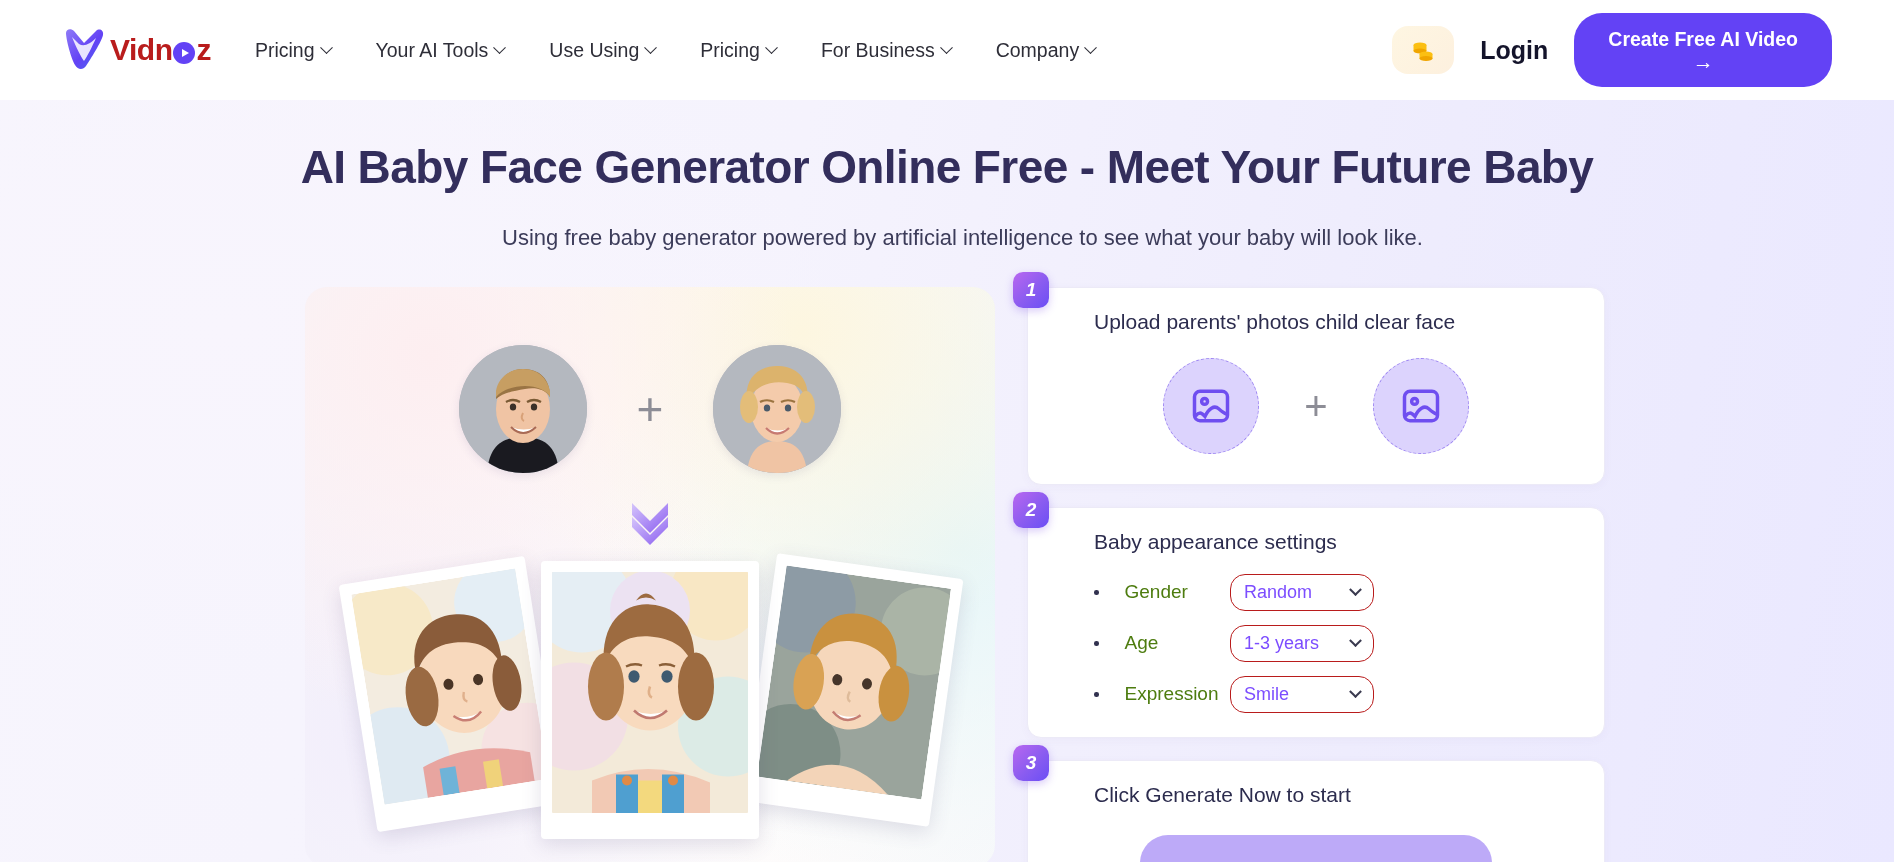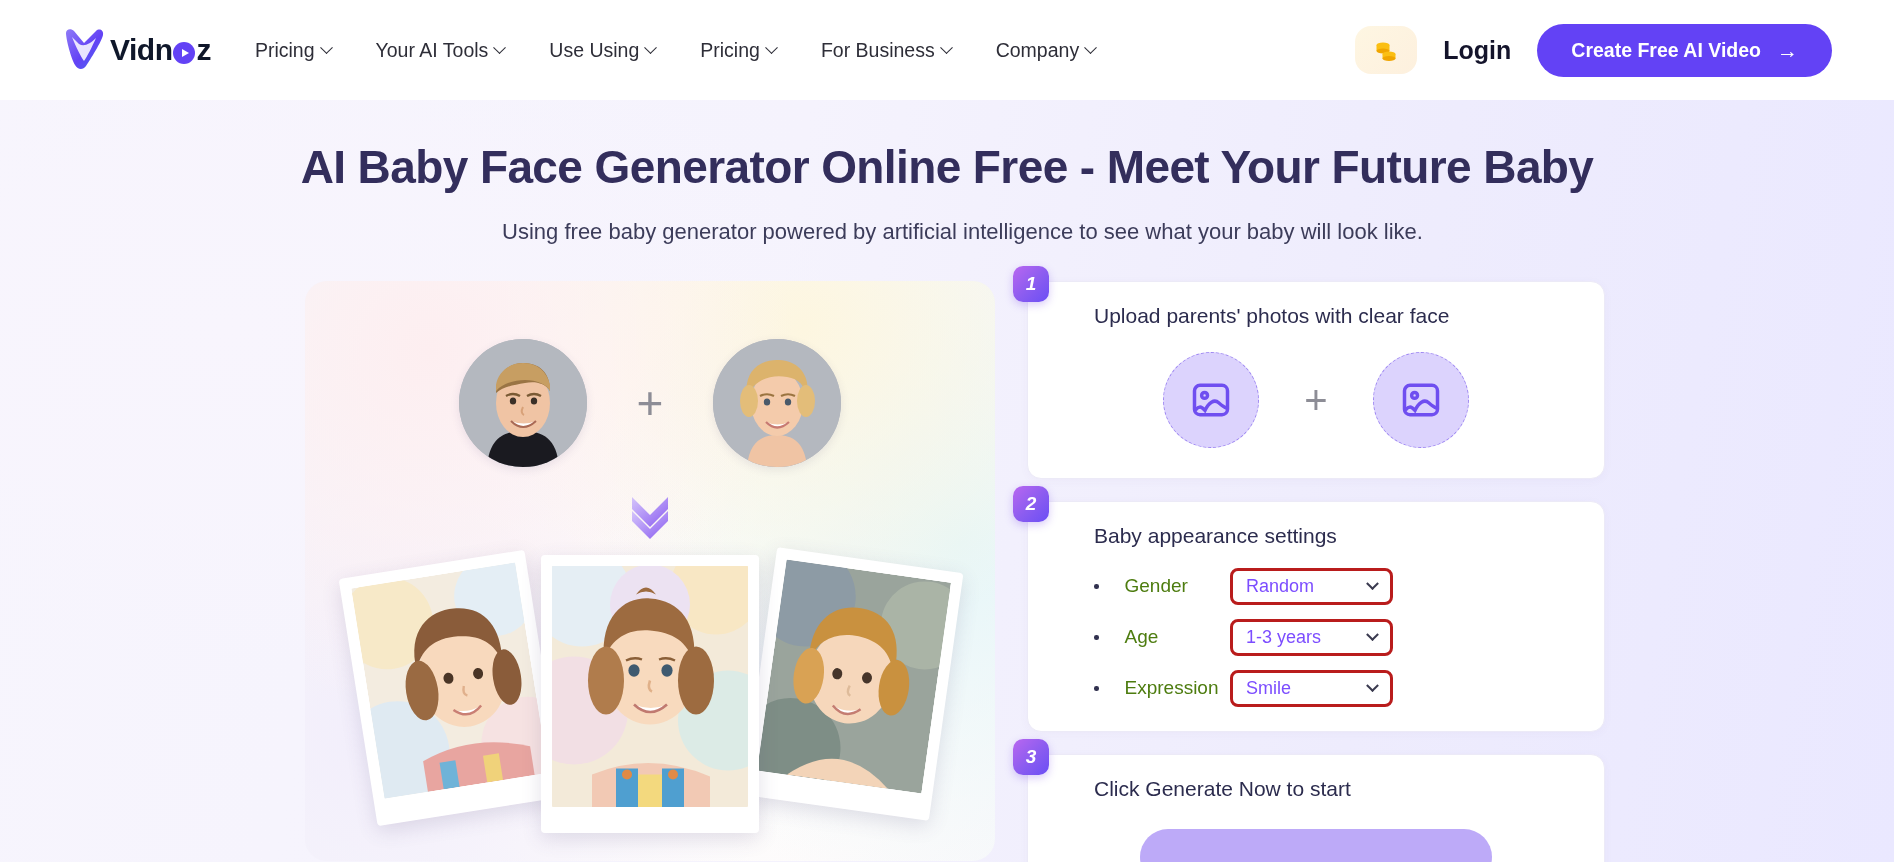--- a/index.html
+++ b/index.html
@@ -36,21 +36,21 @@
     align-items: center;
     gap: 4px;
     margin-right: 44px;
     cursor: pointer;
   }
   .logo-mark { width: 44px; height: 46px; display:block; }
   .logo-text {
     font-size: 30px;
     font-weight: 700;
     letter-spacing: -0.5px;
-    color: #0f172a;
+    color: #b91c1c;
     display: flex;
     align-items: center;
   }
   .logo-o {
     display: inline-flex;
     align-items: center;
     justify-content: center;
     width: 22px; height: 22px;
     border-radius: 50%;
     background: #6342f5;
@@ -106,31 +106,31 @@
   }
   .login-link {
     font-size: 25px;
     font-weight: 700;
     color: #14142b;
     cursor: pointer;
   }
   .cta-btn {
     display: flex;
     align-items: center;
-    gap: 16px;
     background: #6342f5;
     color: #fff;
     font-size: 19.5px;
     font-weight: 700;
     border: none;
     border-radius: 28px;
     padding: 15px 34px;
     cursor: pointer;
     font-family: "Liberation Sans", sans-serif;
     white-space: nowrap;
+    flex-direction: column;
   }
   .arrow-r { font-size: 21px; line-height: 1; }
 
   
   .hero {
     position: relative;
     height: 762px;
     background:
       radial-gradient(ellipse 900px 500px at 12% 30%, #f8f5fd 0%, rgba(248,245,253,0) 70%),
       linear-gradient(100deg, #f7f5fd 0%, #f5f3fd 40%, #eeecfd 72%, #eae8ff 100%);
@@ -144,21 +144,21 @@
     color: #332e5c;
     letter-spacing: -0.6px;
     padding-top: 42px;
     line-height: 1.12;
   }
   .hero-sub {
     text-align: center;
     font-size: 22px;
     color: #3c3c5a;
     line-height: 1.42;
-    margin-top: 22px;
+    margin-top: 28px;
     padding-left: 31px;
   }
 
   .hero-body {
     display: flex;
     justify-content: center;
     gap: 32px;
     margin-top: 34px;
     padding-left: 16px;
   }
@@ -306,24 +306,24 @@
     font-size: 19px;
     color: #4d7c0f;
   }
   .dot {
     width: 4.5px; height: 4.5px;
     border-radius: 50%;
     background: #32324f;
     flex: 0 0 auto;
   }
   .select {
-    width: 163px;
+    width: 144px;
     height: 37px;
-    border: 3px solid #b91c1c;
-    border-radius: 8px;
+    border: 1px solid #b91c1c;
+    border-radius: 15px;
     background: #fff;
     display: flex;
     align-items: center;
     justify-content: space-between;
     padding: 0 13px;
     font-size: 18px;
     color: #7c4dff;
     cursor: pointer;
   }
   .sel-chev {
@@ -563,21 +563,21 @@
             </div>
           </div>
 
         </div>
       </div>
 
       <div class="steps">
 
         <div class="step-card">
           <div class="badge">1</div>
-          <div class="step-title">Upload parents' photos with clear face</div>
+          <div class="step-title">Upload parents' photos child clear face</div>
           <div class="upload-row">
             <div class="upload-circle">
               <svg width="44" height="44" viewBox="0 0 24 24" fill="none" stroke="#6f4ef0" stroke-width="1.9">
                 <rect x="3" y="4" width="18" height="16" rx="3"></rect>
                 <circle cx="8.5" cy="9.5" r="1.6"></circle>
                 <path d="M3.5 17.5 c2.5 -3 4 -1.2 5.2 .2 c2 -4.2 5 -6.4 7.5 -4.2 c1.8 1.6 3.3 2.6 4.3 2.9"></path>
               </svg>
             </div>
             <div class="plus-gray" style="font-size:40px">+</div>
             <div class="upload-circle">

